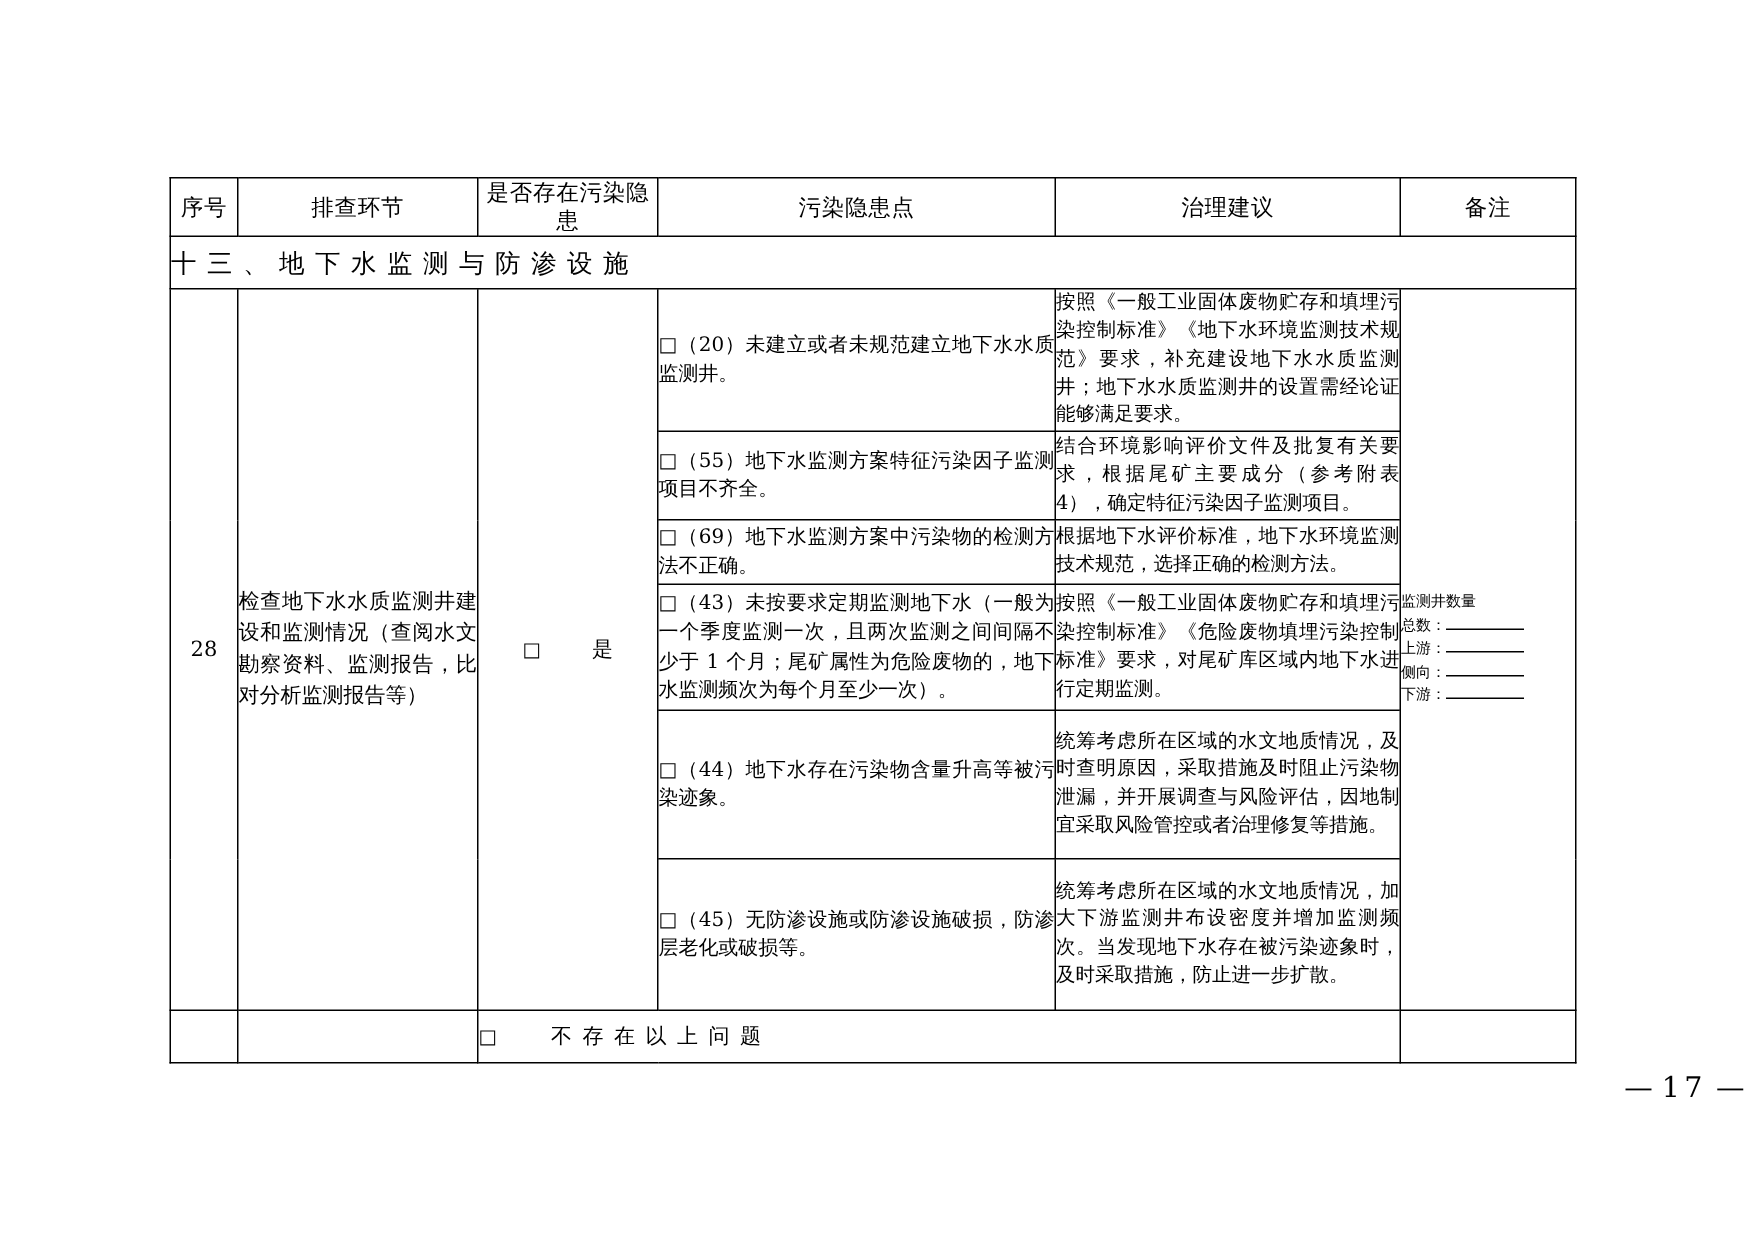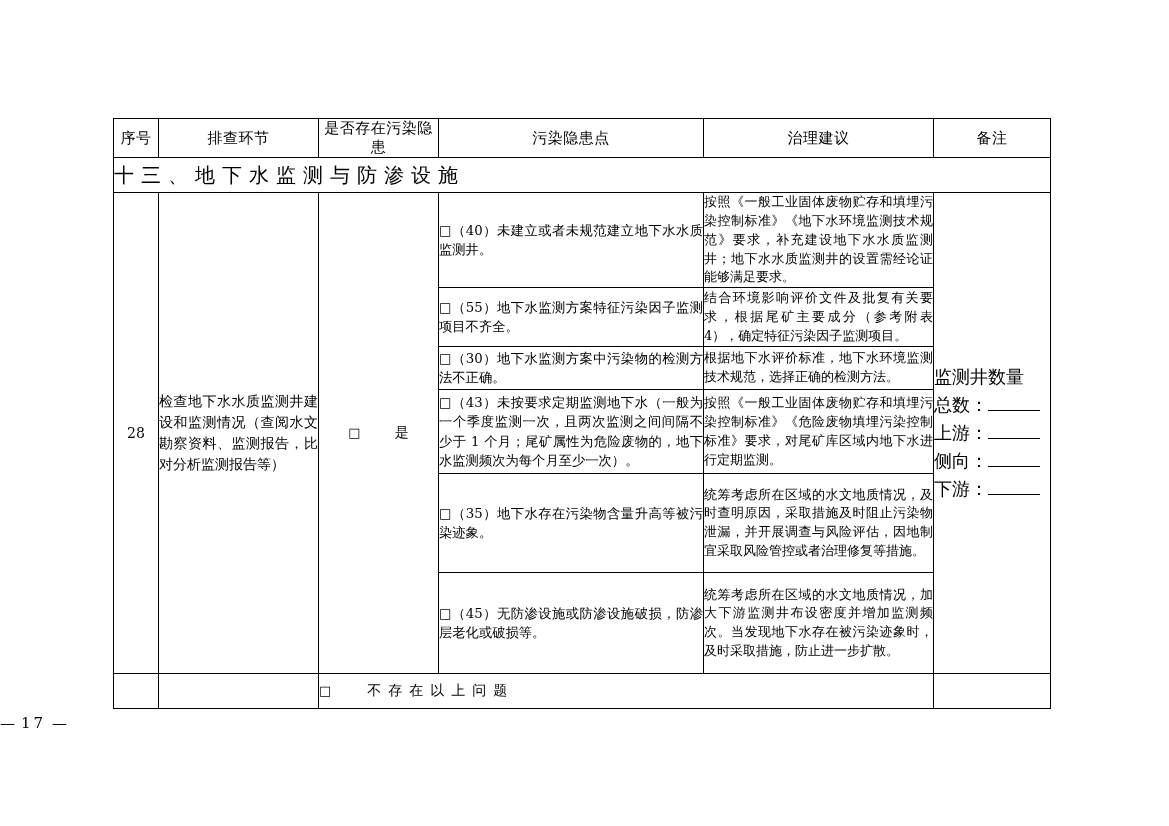--- a/index.html
+++ b/index.html
@@ -49,21 +49,21 @@
   .col-remark  { width: 117px; }
 
   .hdr td {
     height: 32px;
     text-align: center;
     font-size: 15px;
     letter-spacing: 0.5px;
   }
   .section-row td {
     height: 34px;
-    font-size: 20px;
+    font-size: 17px;
     padding-left: 24px;
     letter-spacing: 7px;
   }
   .cell-no {
     text-align: center;
     font-size: 14px;
     font-family: "DejaVu Serif", "Liberation Serif", serif;
   }
   .cell-stage {
     padding: 6px 7px;
@@ -92,21 +92,21 @@
   }
   .advice-cell {
     padding: 3px 4px;
     font-size: 13px;
     line-height: 1.45;
     text-align: justify;
     text-justify: inter-ideograph;
   }
   .remark-cell {
     padding: 4px 6px;
-    font-size: 18px;
+    font-size: 10px;
     line-height: 1.55;
     vertical-align: middle;
   }
   .remark-line {
     white-space: nowrap;
   }
   .blank-rule {
     display: inline-block;
     border-bottom: 1px solid #000;
     width: 52px;
@@ -118,22 +118,22 @@
     font-size: 14px;
     padding-left: 26px;
   }
   .noproblem-cell .np-box { margin-right: 36px; }
   .noproblem-cell .np-text { letter-spacing: 7px; }
   .page-number {
     position: absolute;
     left: 0;
     top: 714px;
     width: 1169px;
-    text-align: left;
-    font-size: 15px;
+    text-align: right;
+    font-size: 19px;
     letter-spacing: 3px;
   }
   .dash-sp { letter-spacing: 6px; }
 </style>
 </head>
 <body>
 
 <div class="page">
 
   <div class="table-wrap">
@@ -160,48 +160,48 @@
       <tr class="section-row">
         <td colspan="6">十三、地下水监测与防渗设施</td>
       </tr>
 
       <tr>
         <td class="cell-no" rowspan="6">28</td>
         <td class="cell-stage" rowspan="6">检查地下水水质监测井建设和监测情况（查阅水文勘察资料、监测报告，比对分析监测报告等）</td>
         <td class="cell-exist" rowspan="6">
           <span class="box">□</span><span>是</span>
         </td>
-        <td class="hazard-cell" style="height:92px;">□（40）未建立或者未规范建立地下水水质监测井。</td>
+        <td class="hazard-cell" style="height:92px;">□（20）未建立或者未规范建立地下水水质监测井。</td>
         <td class="advice-cell" style="height:92px;">按照《一般工业固体废物贮存和填埋污染控制标准》《地下水环境监测技术规范》要求，补充建设地下水水质监测井；地下水水质监测井的设置需经论证能够满足要求。</td>
         <td class="remark-cell" rowspan="6">
           <div class="remark-line">监测井数量</div>
           <div class="remark-line"><span>总数：</span><span class="blank-rule"></span></div>
           <div class="remark-line"><span>上游：</span><span class="blank-rule"></span></div>
           <div class="remark-line"><span>侧向：</span><span class="blank-rule"></span></div>
           <div class="remark-line"><span>下游：</span><span class="blank-rule"></span></div>
         </td>
       </tr>
 
       <tr>
         <td class="hazard-cell" style="height:58px;">□（55）地下水监测方案特征污染因子监测项目不齐全。</td>
         <td class="advice-cell" style="height:58px;">结合环境影响评价文件及批复有关要求，根据尾矿主要成分（参考附表 4），确定特征污染因子监测项目。</td>
       </tr>
 
       <tr>
-        <td class="hazard-cell" style="height:42px;">□（30）地下水监测方案中污染物的检测方法不正确。</td>
+        <td class="hazard-cell" style="height:42px;">□（69）地下水监测方案中污染物的检测方法不正确。</td>
         <td class="advice-cell" style="height:42px;">根据地下水评价标准，地下水环境监测技术规范，选择正确的检测方法。</td>
       </tr>
 
       <tr>
         <td class="hazard-cell" style="height:83px;">□（43）未按要求定期监测地下水（一般为一个季度监测一次，且两次监测之间间隔不少于 1 个月；尾矿属性为危险废物的，地下水监测频次为每个月至少一次）。</td>
         <td class="advice-cell" style="height:83px;">按照《一般工业固体废物贮存和填埋污染控制标准》《危险废物填埋污染控制标准》要求，对尾矿库区域内地下水进行定期监测。</td>
       </tr>
 
       <tr>
-        <td class="hazard-cell" style="height:98px;">□（35）地下水存在污染物含量升高等被污染迹象。</td>
+        <td class="hazard-cell" style="height:98px;">□（44）地下水存在污染物含量升高等被污染迹象。</td>
         <td class="advice-cell" style="height:98px;">统筹考虑所在区域的水文地质情况，及时查明原因，采取措施及时阻止污染物泄漏，并开展调查与风险评估，因地制宜采取风险管控或者治理修复等措施。</td>
       </tr>
 
       <tr>
         <td class="hazard-cell" style="height:100px;">□（45）无防渗设施或防渗设施破损，防渗层老化或破损等。</td>
         <td class="advice-cell" style="height:100px;">统筹考虑所在区域的水文地质情况，加大下游监测井布设密度并增加监测频次。当发现地下水存在被污染迹象时，及时采取措施，防止进一步扩散。</td>
       </tr>
 
       <tr>
         <td></td>

